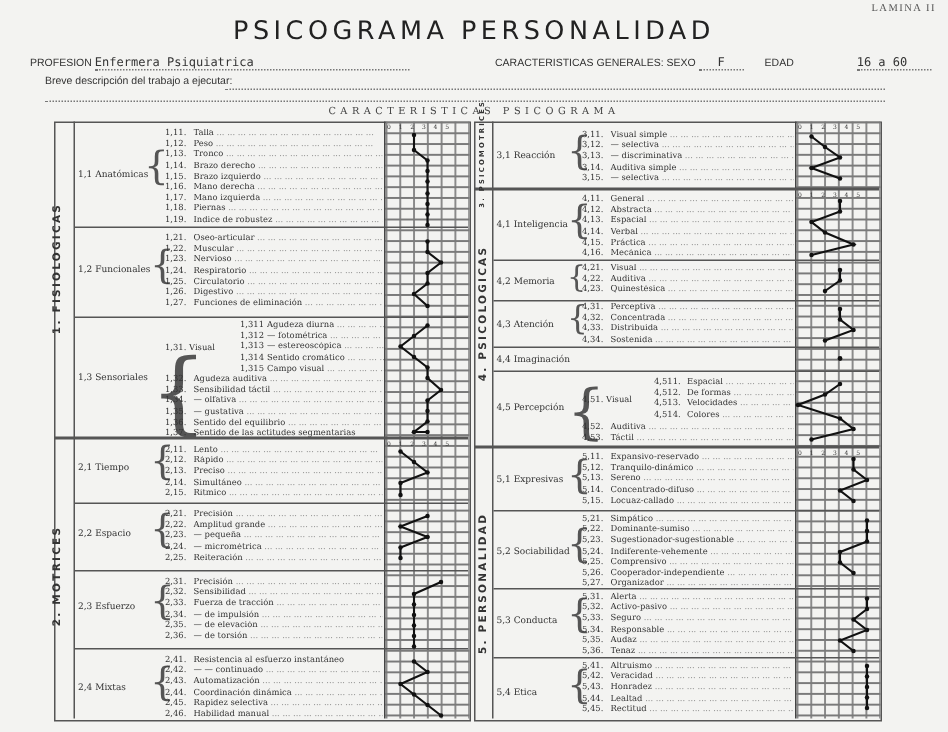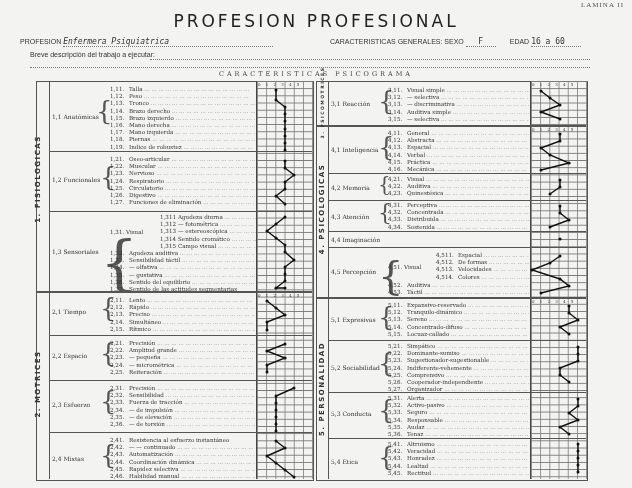--- a/index.html
+++ b/index.html
@@ -24,31 +24,31 @@
   .brace{font-size:26px;color:#555;font-family:"DejaVu Serif",serif;}
   svg.plot{position:absolute;overflow:visible;}
   svg.plot polyline{fill:none;stroke:#111;stroke-width:1.4;}
   svg.plot circle{fill:#111;}
   .ticks{font-size:4px;color:#333;letter-spacing:5.2px;}
 </style>
 </head>
 <body>
 
 <div class="abs" id="lamina">LAMINA II</div>
-<div class="abs" id="title">PROFESION PROFESIONAL</div>
+<div class="abs" id="title">PSICOGRAMA PERSONALIDAD</div>
 
 <div class="abs hdr" style="left:20px;top:37px;">
   <span>PROFESION</span>
-  <span class="fill" style="width:210px;font-style:italic;">Enfermera Psiquiatrica</span>
+  <span class="fill" style="width:210px;">Enfermera Psiquiatrica</span>
 </div>
 <div class="abs hdr" style="left:330px;top:37px;">
   <span>CARACTERISTICAS GENERALES: SEXO</span>
   <span class="fill" style="width:30px;text-align:center;">F</span>
   <span style="margin-left:12px;">EDAD</span>
-  <span class="fill" style="width:50px;">16 a 60</span>
+  <span class="fill" style="width:50px;margin-left:40px;">16 a 60</span>
 </div>
 <div class="abs hdr" style="left:30px;top:51px;">
   <span>Breve descripción del trabajo a ejecutar:</span>
 </div>
 <div class="abs" style="left:150px;top:59px;width:440px;border-bottom:1px dotted #777;"></div>
 <div class="abs" style="left:30px;top:67px;width:560px;border-bottom:1px dotted #777;"></div>
 
 <div class="abs" id="subjtitle">CARACTERISTICAS PSICOGRAMA</div>
 
 <div class="abs frame" style="left:36px;top:81px;width:276px;height:398px;"></div>

